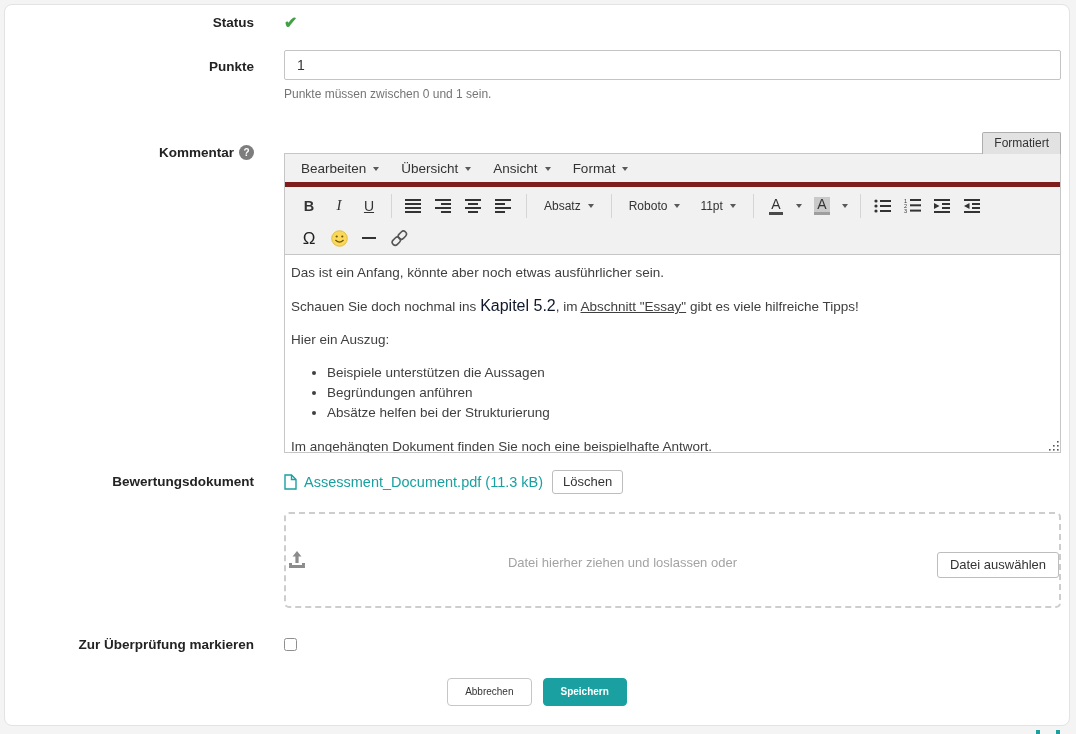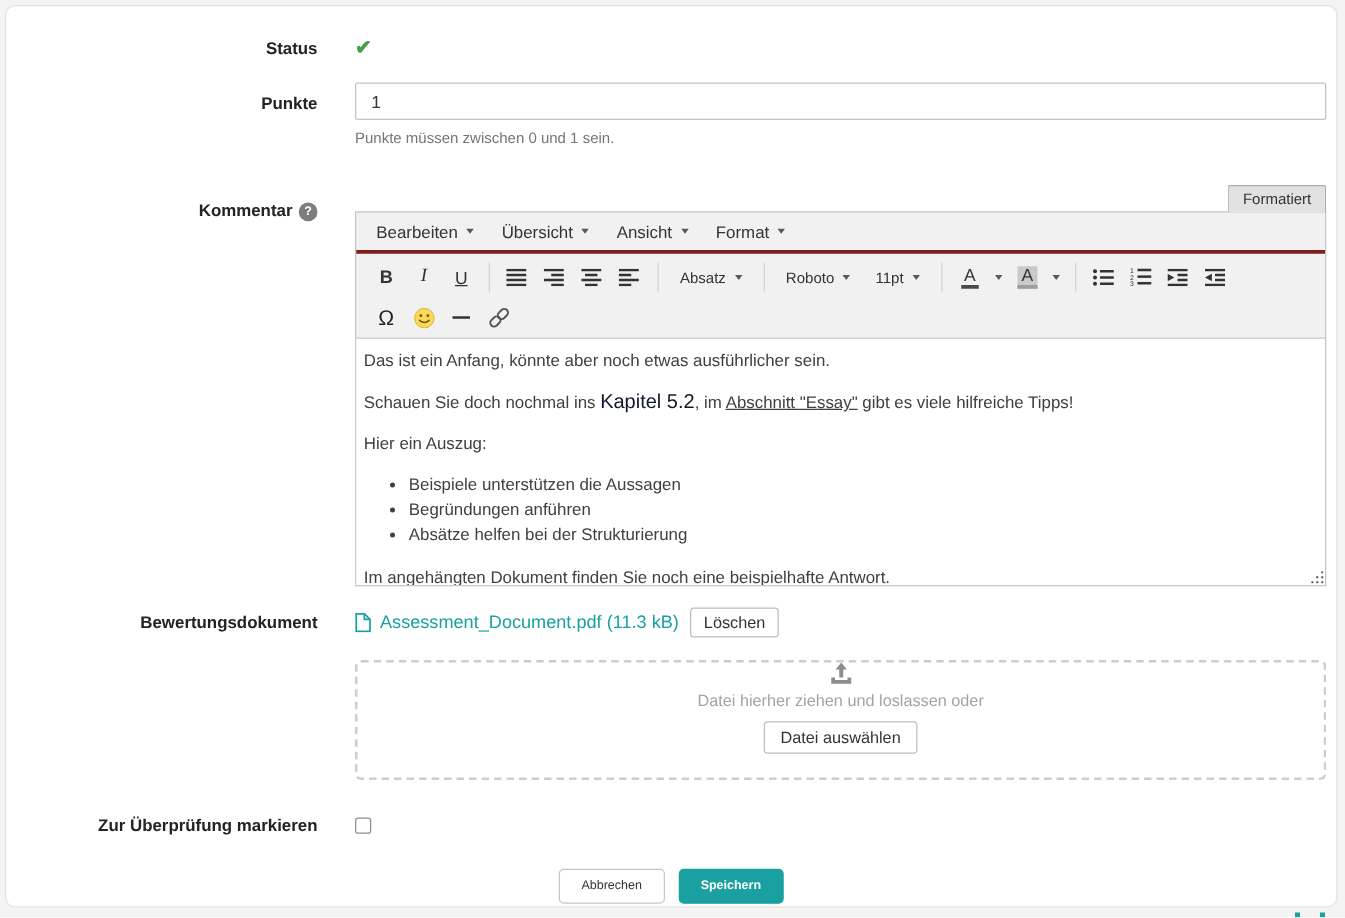--- a/index.html
+++ b/index.html
@@ -1,21 +1,21 @@
 <!DOCTYPE html>
 <html><head>
 <meta charset="utf-8">
 <style>
   * { margin:0; padding:0; box-sizing:border-box; }
   html,body { font-family:"Liberation Sans", sans-serif; }
   .page { width:1076px; height:734px; background:#f4f4f4; position:relative; overflow:hidden; }
   .panel {
     position:absolute; left:4px; top:4px; width:1066px; height:722px;
     background:#ffffff; border:1px solid #e3e3e3; border-radius:8px;
-    padding-top:24px;
+    padding-top:8px;
   }
   .form-row { display:flex; }
   .col-label {
     flex:0 0 249px; text-align:right; font-size:13.5px; font-weight:bold; color:#232323;
     line-height:20px;
   }
   .col-control { flex:1; margin-left:30px; margin-right:8px; min-width:0; }
 
   
   .row-status { margin-bottom:17px; }
@@ -37,21 +37,21 @@
     background:#7d7d7d; color:#fff; font-size:10px; font-weight:bold;
     text-align:center; line-height:15px; vertical-align:1px; margin-left:5px;
   }
   .tab-row { text-align:right; height:22px; }
   .format-tab {
     display:inline-block; background:#e2e2e2; border:1px solid #aeaeae; border-bottom:none;
     border-radius:2px 2px 0 0; padding:3px 11px 4px; font-size:12px; color:#333;
     position:relative; top:1px; z-index:2;
   }
   .editor { border:1px solid #c6c6c6; background:#f1f1f1; position:relative; z-index:1; }
-  .menubar { display:flex; padding:0 0 0 5px; border-bottom:3px solid #7f1d1d; height:33px; align-items:center; }
+  .menubar { display:flex; padding:0 0 0 5px; border-bottom:5px solid #7f1d1d; height:33px; align-items:flex-start; }
   .menu-item { display:flex; align-items:center; padding:7px 11px; font-size:13.5px; color:#333; cursor:pointer; }
   .caret {
     width:0; height:0; border-left:3.5px solid transparent; border-right:3.5px solid transparent;
     border-top:4px solid #595959; display:inline-block; margin-left:7px;
   }
   .tb-row { display:flex; align-items:center; padding-left:9px; }
   .tb-row1 { height:37px; }
   .tb-row2 { height:30px; padding-bottom:2px; }
   .tb-btn {
     background:transparent; border:1px solid transparent; border-radius:2px; color:#333;
@@ -87,21 +87,21 @@
   .row-bdok .col-label { padding-top:2px; }
   .file-line { display:flex; align-items:center; }
   .file-link { color:#1aa0a0; font-size:14.5px; text-decoration:none; margin-left:7px; cursor:pointer; }
   .small-btn {
     margin-left:9px; background:#fff; border:1px solid #bdbdbd; border-radius:3px;
     font-family:"Liberation Sans", sans-serif; font-size:13px; color:#333; padding:3px 10px 4px; cursor:pointer;
   }
   .row-dropzone { margin-top:18px; }
   .dropzone {
     border:2px dashed #cdcdcd; border-radius:5px; height:96px;
-    display:flex; flex-direction:column; align-items:center; justify-content:flex-start;
+    display:flex; flex-direction:row; align-items:center; justify-content:space-between;
   }
   .dropzone-text { color:#a3a3a3; font-size:13px; margin-top:5px; }
   .choose-btn {
     margin-top:9px; background:#fff; border:1px solid #bdbdbd; border-radius:3px;
     font-family:"Liberation Sans", sans-serif; font-size:13px; color:#333; padding:4px 12px 5px; cursor:pointer;
   }
 
   
   .row-review { margin-top:27px; }
   .review-checkbox {

